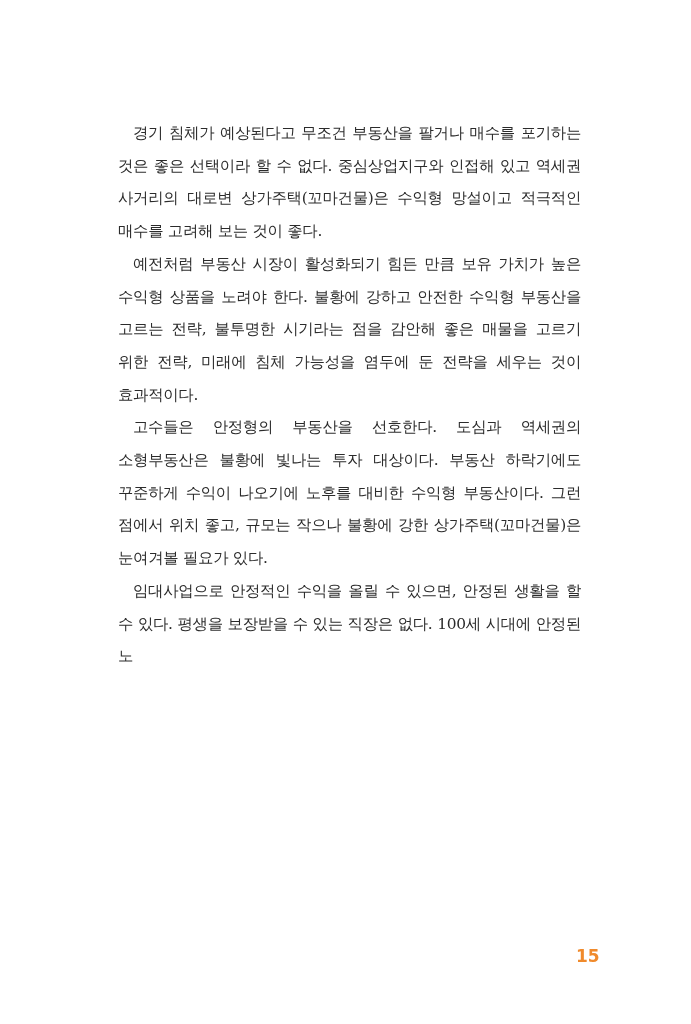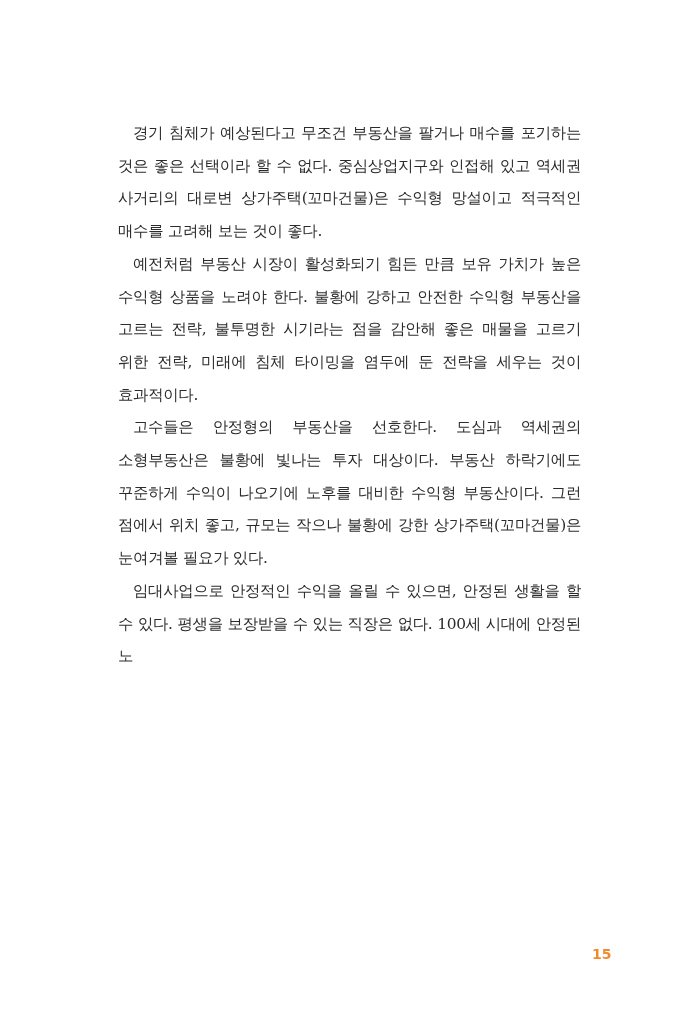--- a/index.html
+++ b/index.html
@@ -12,26 +12,26 @@
     position: absolute; left: 118px; top: 117px; width: 463px;
   }
   .para {
     margin: 0; font-size: 15.4px; line-height: 32.7px;
     text-align: justify; text-indent: 15px; letter-spacing: -0.3px;
     word-break: keep-all;
   }
   .page-number {
     position: absolute; left: 576px; top: 946px;
     font-family: "DejaVu Sans", "Liberation Sans", sans-serif;
-    font-weight: bold; font-size: 14px; color: #f08a2c; margin-left: 16px;
+    font-weight: bold; font-size: 17px; color: #f08a2c;
   }
 </style>
 </head>
 <body>
 
 <div class="text-block">
   <p class="para">경기 침체가 예상된다고 무조건 부동산을 팔거나 매수를 포기하는 것은 좋은 선택이라 할 수 없다. 중심상업지구와 인접해 있고 역세권 사거리의 대로변 상가주택(꼬마건물)은 수익형 망설이고 적극적인 매수를 고려해 보는 것이 좋다.</p>
-  <p class="para">예전처럼 부동산 시장이 활성화되기 힘든 만큼 보유 가치가 높은 수익형 상품을 노려야 한다. 불황에 강하고 안전한 수익형 부동산을 고르는 전략, 불투명한 시기라는 점을 감안해 좋은 매물을 고르기 위한 전략, 미래에 침체 타이밍을 염두에 둔 전략을 세우는 것이 효과적이다.</p>
+  <p class="para">예전처럼 부동산 시장이 활성화되기 힘든 만큼 보유 가치가 높은 수익형 상품을 노려야 한다. 불황에 강하고 안전한 수익형 부동산을 고르는 전략, 불투명한 시기라는 점을 감안해 좋은 매물을 고르기 위한 전략, 미래에 침체 가능성을 염두에 둔 전략을 세우는 것이 효과적이다.</p>
   <p class="para">고수들은 안정형의 부동산을 선호한다. 도심과 역세권의 소형부동산은 불황에 빛나는 투자 대상이다. 부동산 하락기에도 꾸준하게 수익이 나오기에 노후를 대비한 수익형 부동산이다. 그런 점에서 위치 좋고, 규모는 작으나 불황에 강한 상가주택(꼬마건물)은 눈여겨볼 필요가 있다.</p>
   <p class="para">임대사업으로 안정적인 수익을 올릴 수 있으면, 안정된 생활을 할 수 있다. 평생을 보장받을 수 있는 직장은 없다. 100세 시대에 안정된 노</p>
 </div>
 
 <div class="page-number">15</div>
 
 </body></html>

